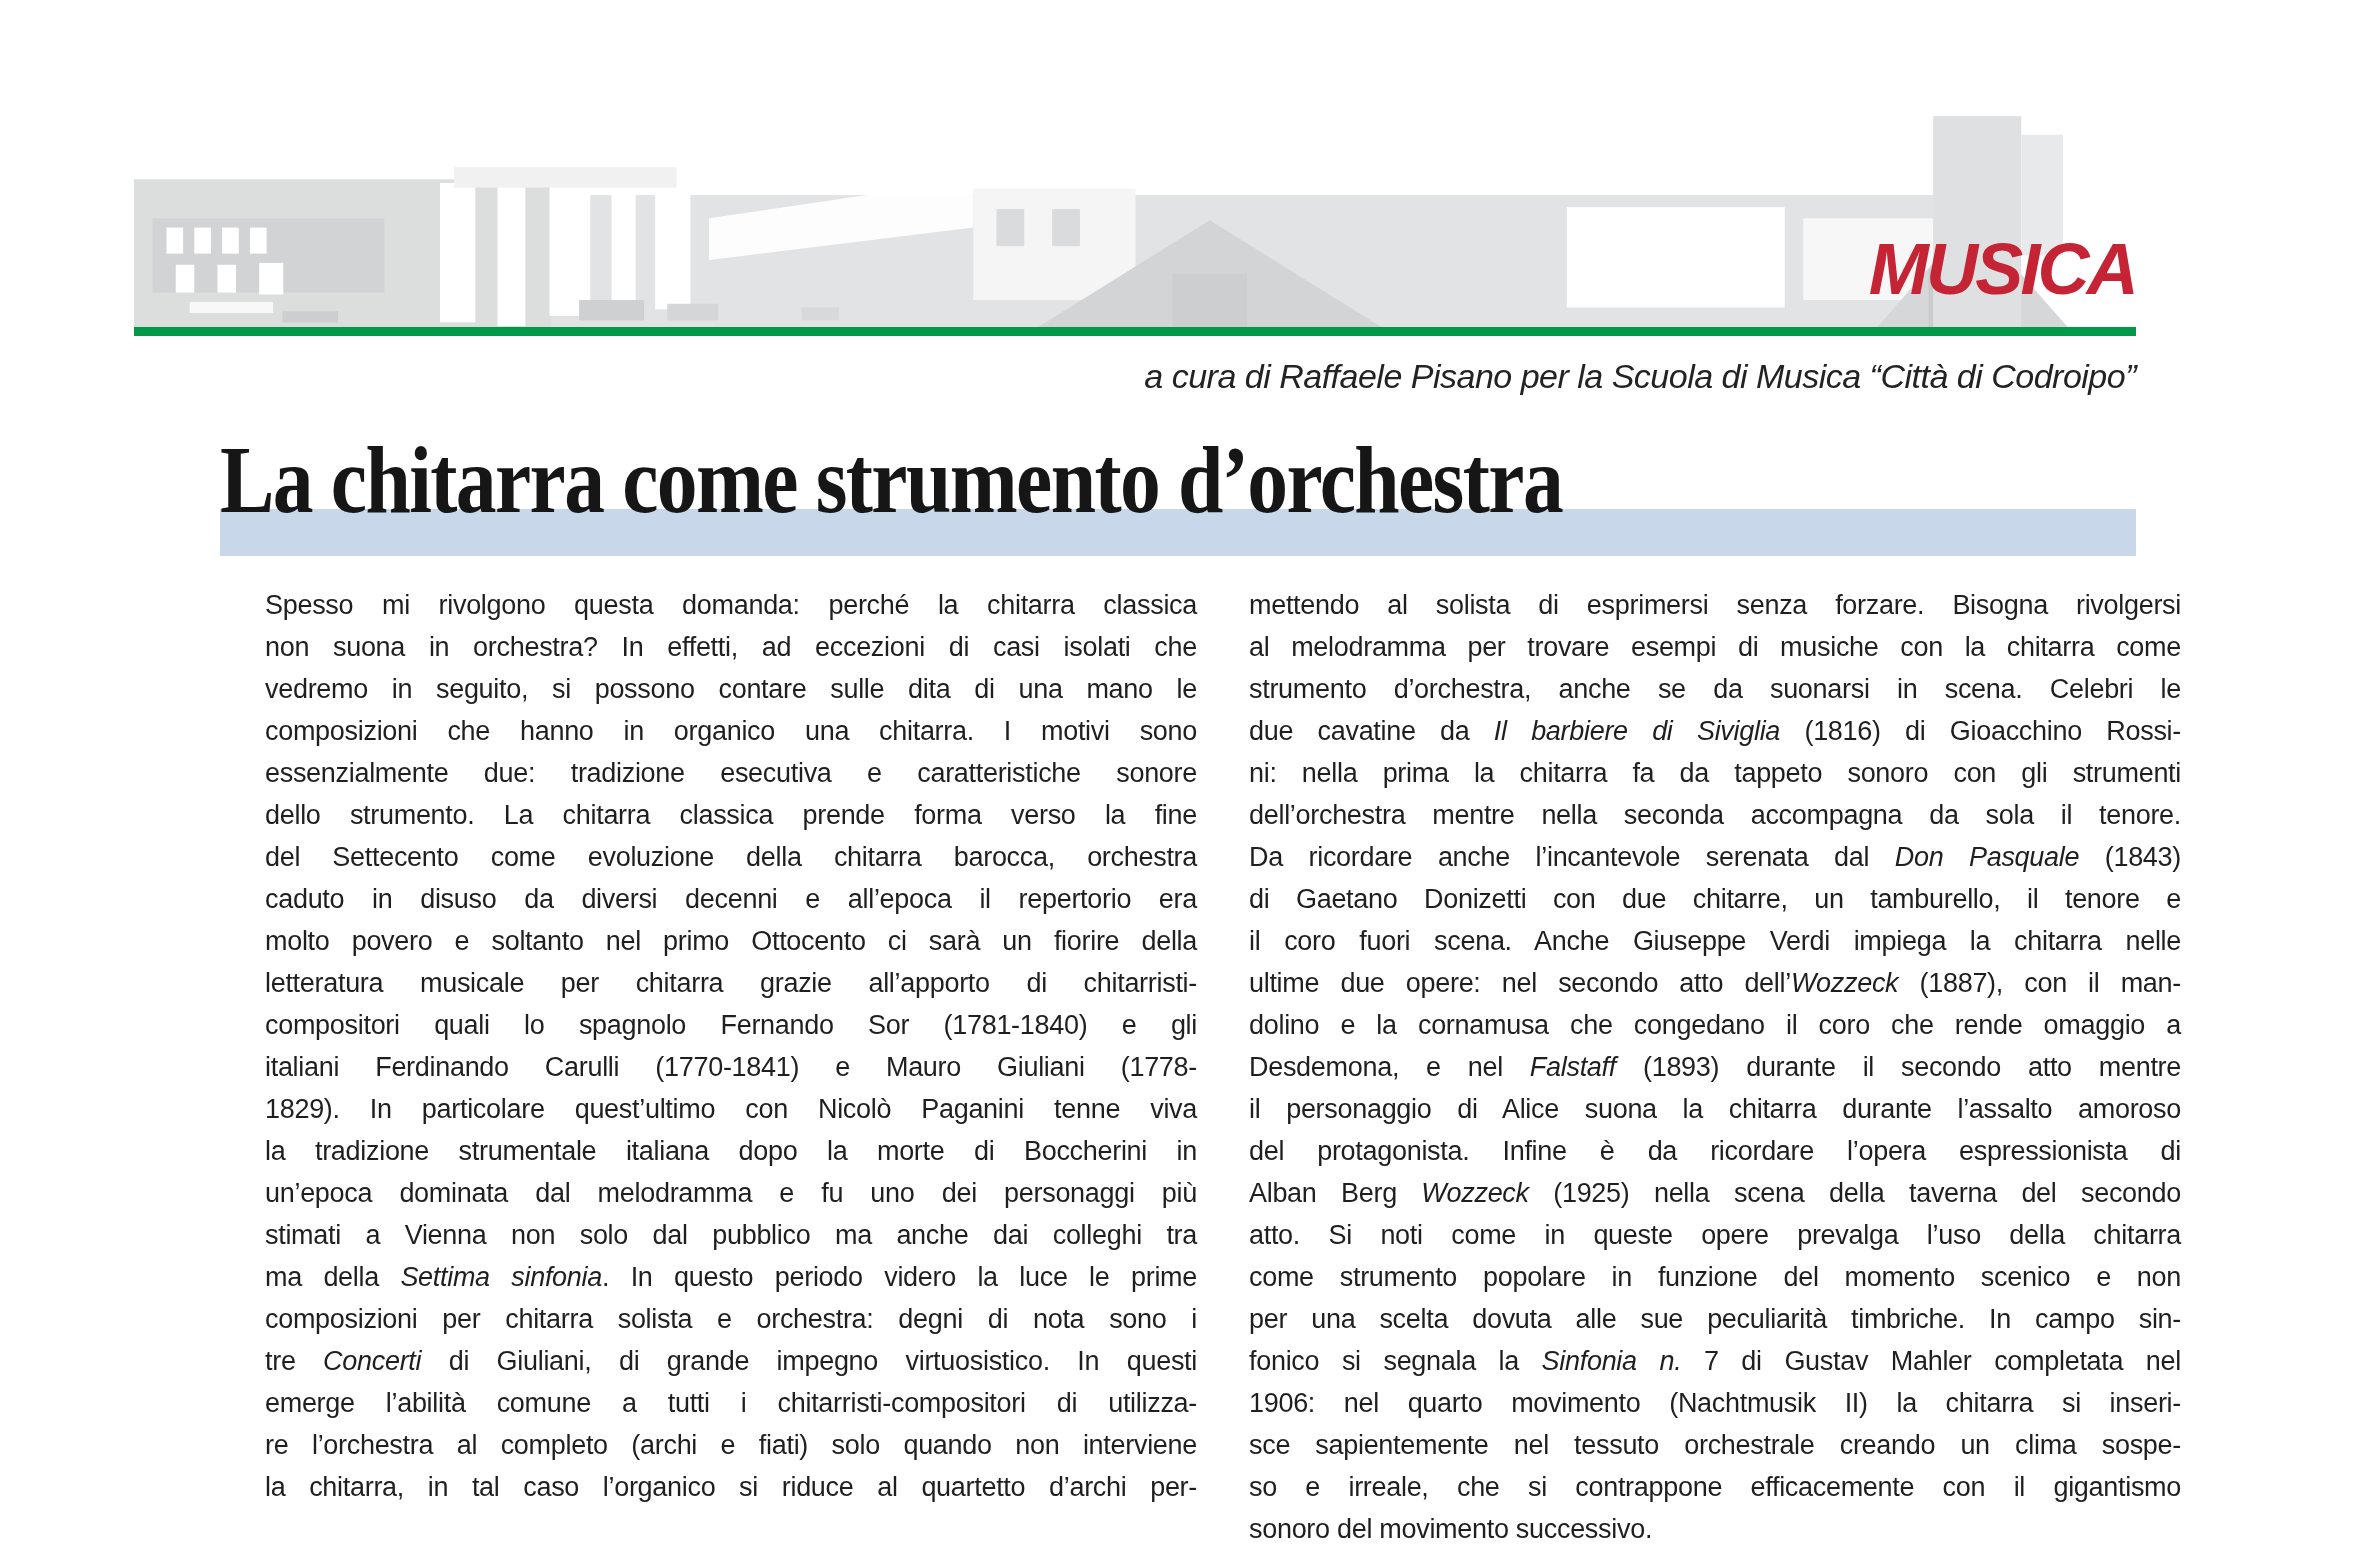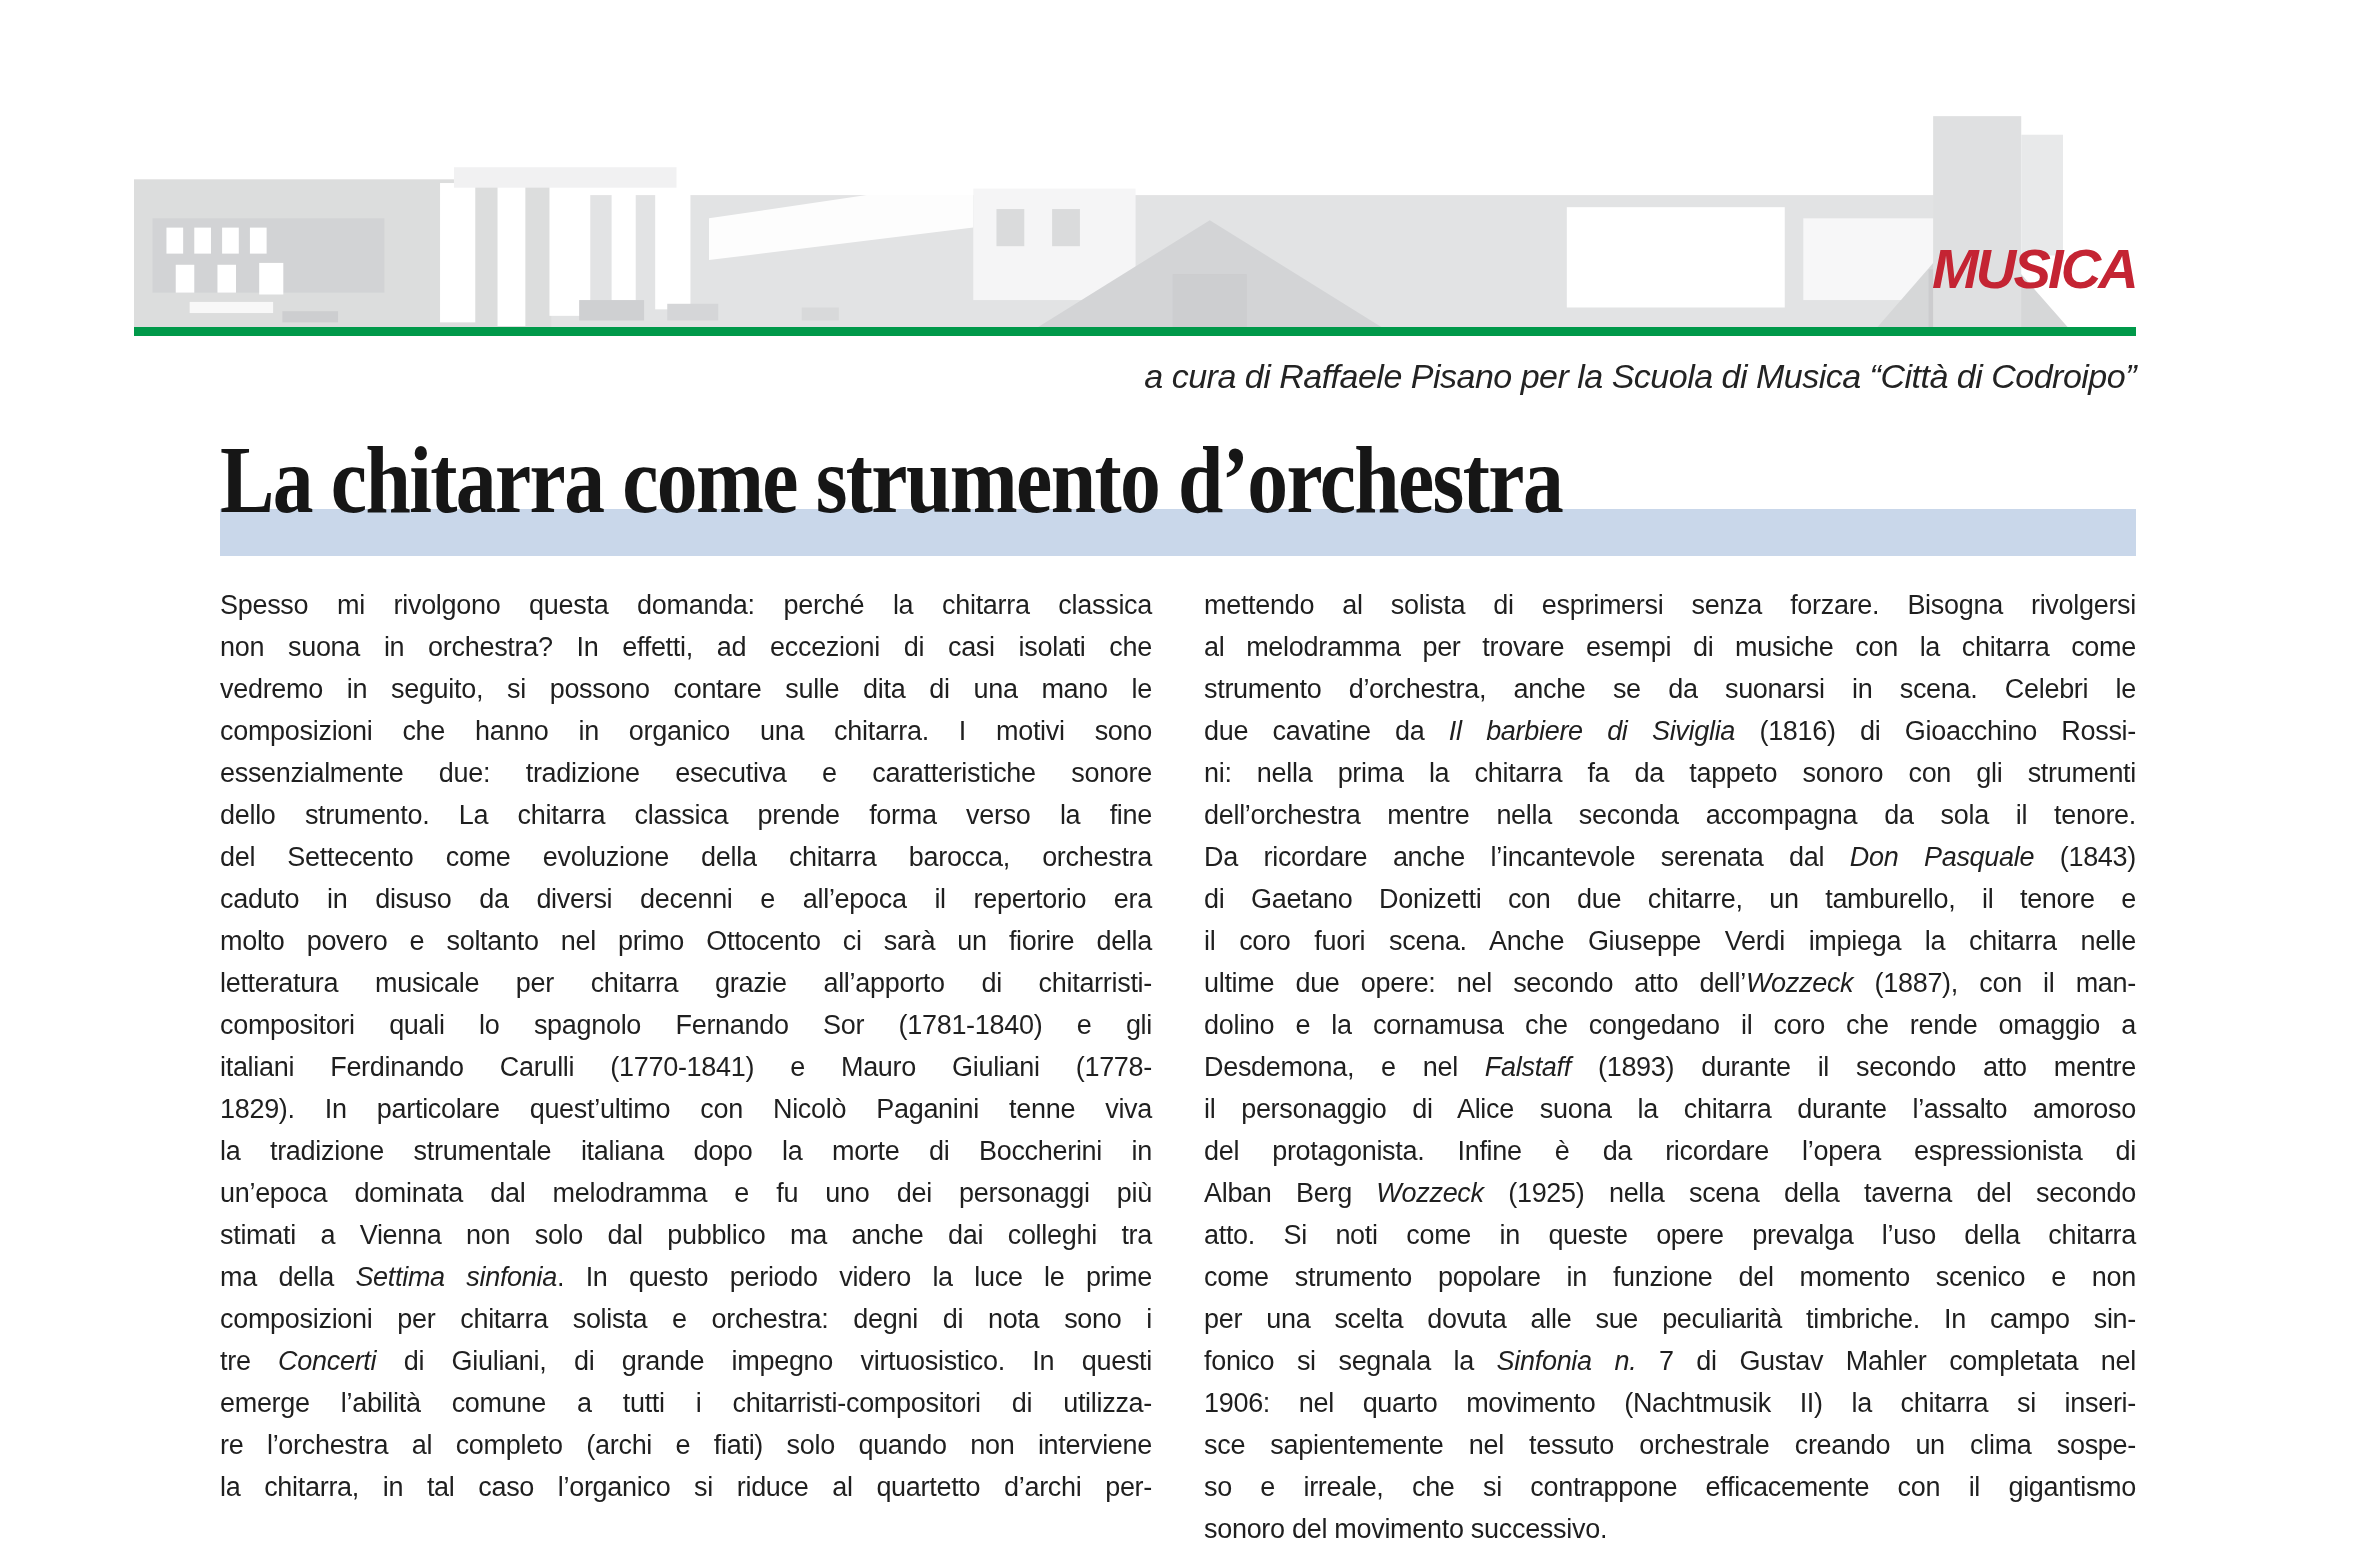--- a/index.html
+++ b/index.html
@@ -17,21 +17,21 @@
   }
   #banner svg{display:block;width:100%;height:100%;}
   
   #rule{
     position:absolute;left:134px;top:327px;width:2002px;height:9.3px;
     background:#00994a;
   }
   
   #musica{
     position:absolute;top:225px;right:219px;
-    font-size:56px;line-height:88px;
+    font-size:72px;line-height:88px;
     font-weight:bold;font-style:italic;
     letter-spacing:-2.8px;
     color:#c42433;
     white-space:nowrap;
   }
   
   #byline{
     position:absolute;top:355px;right:219px;
     font-size:34px;line-height:43px;
     font-style:italic;
@@ -130,21 +130,21 @@
   <div id="musica" style="color: rgb(196, 36, 51);">MUSICA</div>
 
   <div id="rule" style="background: rgb(0, 153, 74);"></div>
 
   <div id="byline">a cura di Raffaele Pisano per la Scuola di Musica “Città di Codroipo”</div>
 
   <div id="title-band" style="background: rgb(201, 215, 234);"></div>
 
   <div id="title">La chitarra come strumento d’orchestra</div>
 
-  <div id="columns" style="color: rgb(31, 31, 31);">
+  <div id="columns" style="color: rgb(31, 31, 31); margin-left: 45px;">
     <div class="col" data-column="0">
         <div class="line">Spesso mi rivolgono questa domanda: perché la chitarra classica</div>
         <div class="line">non suona in orchestra? In effetti, ad eccezioni di casi isolati che</div>
         <div class="line">vedremo in seguito, si possono contare sulle dita di una mano le</div>
         <div class="line">composizioni che hanno in organico una chitarra. I motivi sono</div>
         <div class="line">essenzialmente due: tradizione esecutiva e caratteristiche sonore</div>
         <div class="line">dello strumento. La chitarra classica prende forma verso la fine</div>
         <div class="line">del Settecento come evoluzione della chitarra barocca, orchestra</div>
         <div class="line">caduto in disuso da diversi decenni e all’epoca il repertorio era</div>
         <div class="line">molto povero e soltanto nel primo Ottocento ci sarà un fiorire della</div>

